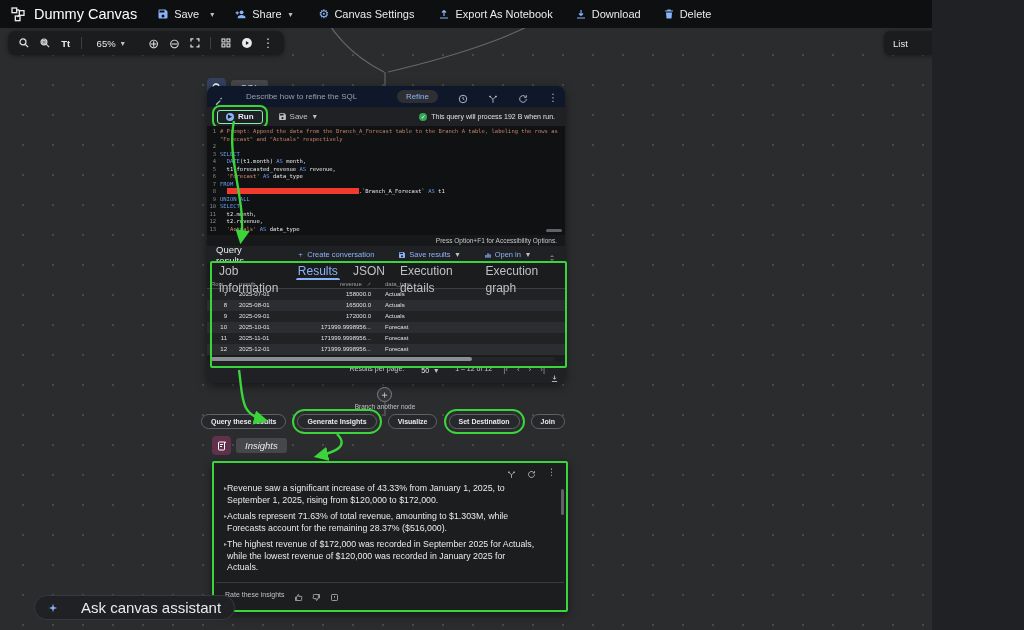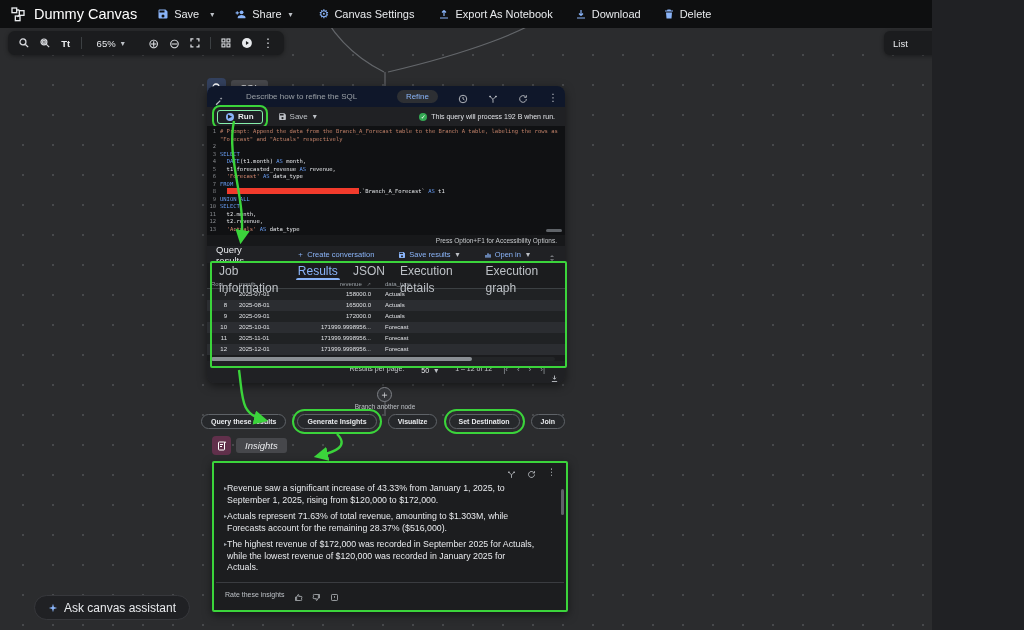--- a/index.html
+++ b/index.html
@@ -147,22 +147,22 @@
   .rate-ic{width:9px;height:9px;color:#bdc1c6;background:none;border:none;padding:0;cursor:pointer;}
   .ins-vscroll{position:absolute;right:2px;top:26px;width:3px;height:26px;background:#5f6368;border-radius:2px;}
 
   
   .anno-box{position:absolute;border:2px solid var(--green);border-radius:2px;z-index:40;pointer-events:none;}
   .anno-svg{position:absolute;left:0;top:0;width:1024px;height:630px;z-index:45;pointer-events:none;}
   .conn-svg{position:absolute;left:0;top:0;width:1024px;height:630px;z-index:2;pointer-events:none;}
 
   
   .assistant{position:absolute;left:34px;top:595px;height:25px;border-radius:13px;background:#202124;
-    border:1px solid #37383c;display:flex;align-items:center;gap:6px;padding:0 13px;z-index:20;
-    color:#e8eaed;font-family:inherit;font-size:12px;cursor:pointer;}
+    border:1px solid #37383c;display:flex;align-items:center;gap:23px;padding:0 13px;z-index:20;
+    color:#e8eaed;font-family:inherit;font-size:15px;cursor:pointer;}
   .assistant svg{width:10px;height:10px;}
   .fab{position:absolute;left:986px;top:592px;width:31px;height:31px;border-radius:50%;background:#8ab4f8;
     border:none;color:#1f3050;font-size:18px;line-height:29px;text-align:center;cursor:pointer;z-index:20;
     padding:0;font-family:inherit;}
 </style>
 </head>
 <body>
 
 <div class="stage" style="--green: #3bd43b; --red: #f23b2c;">
   <div class="canvas-bg"></div>

